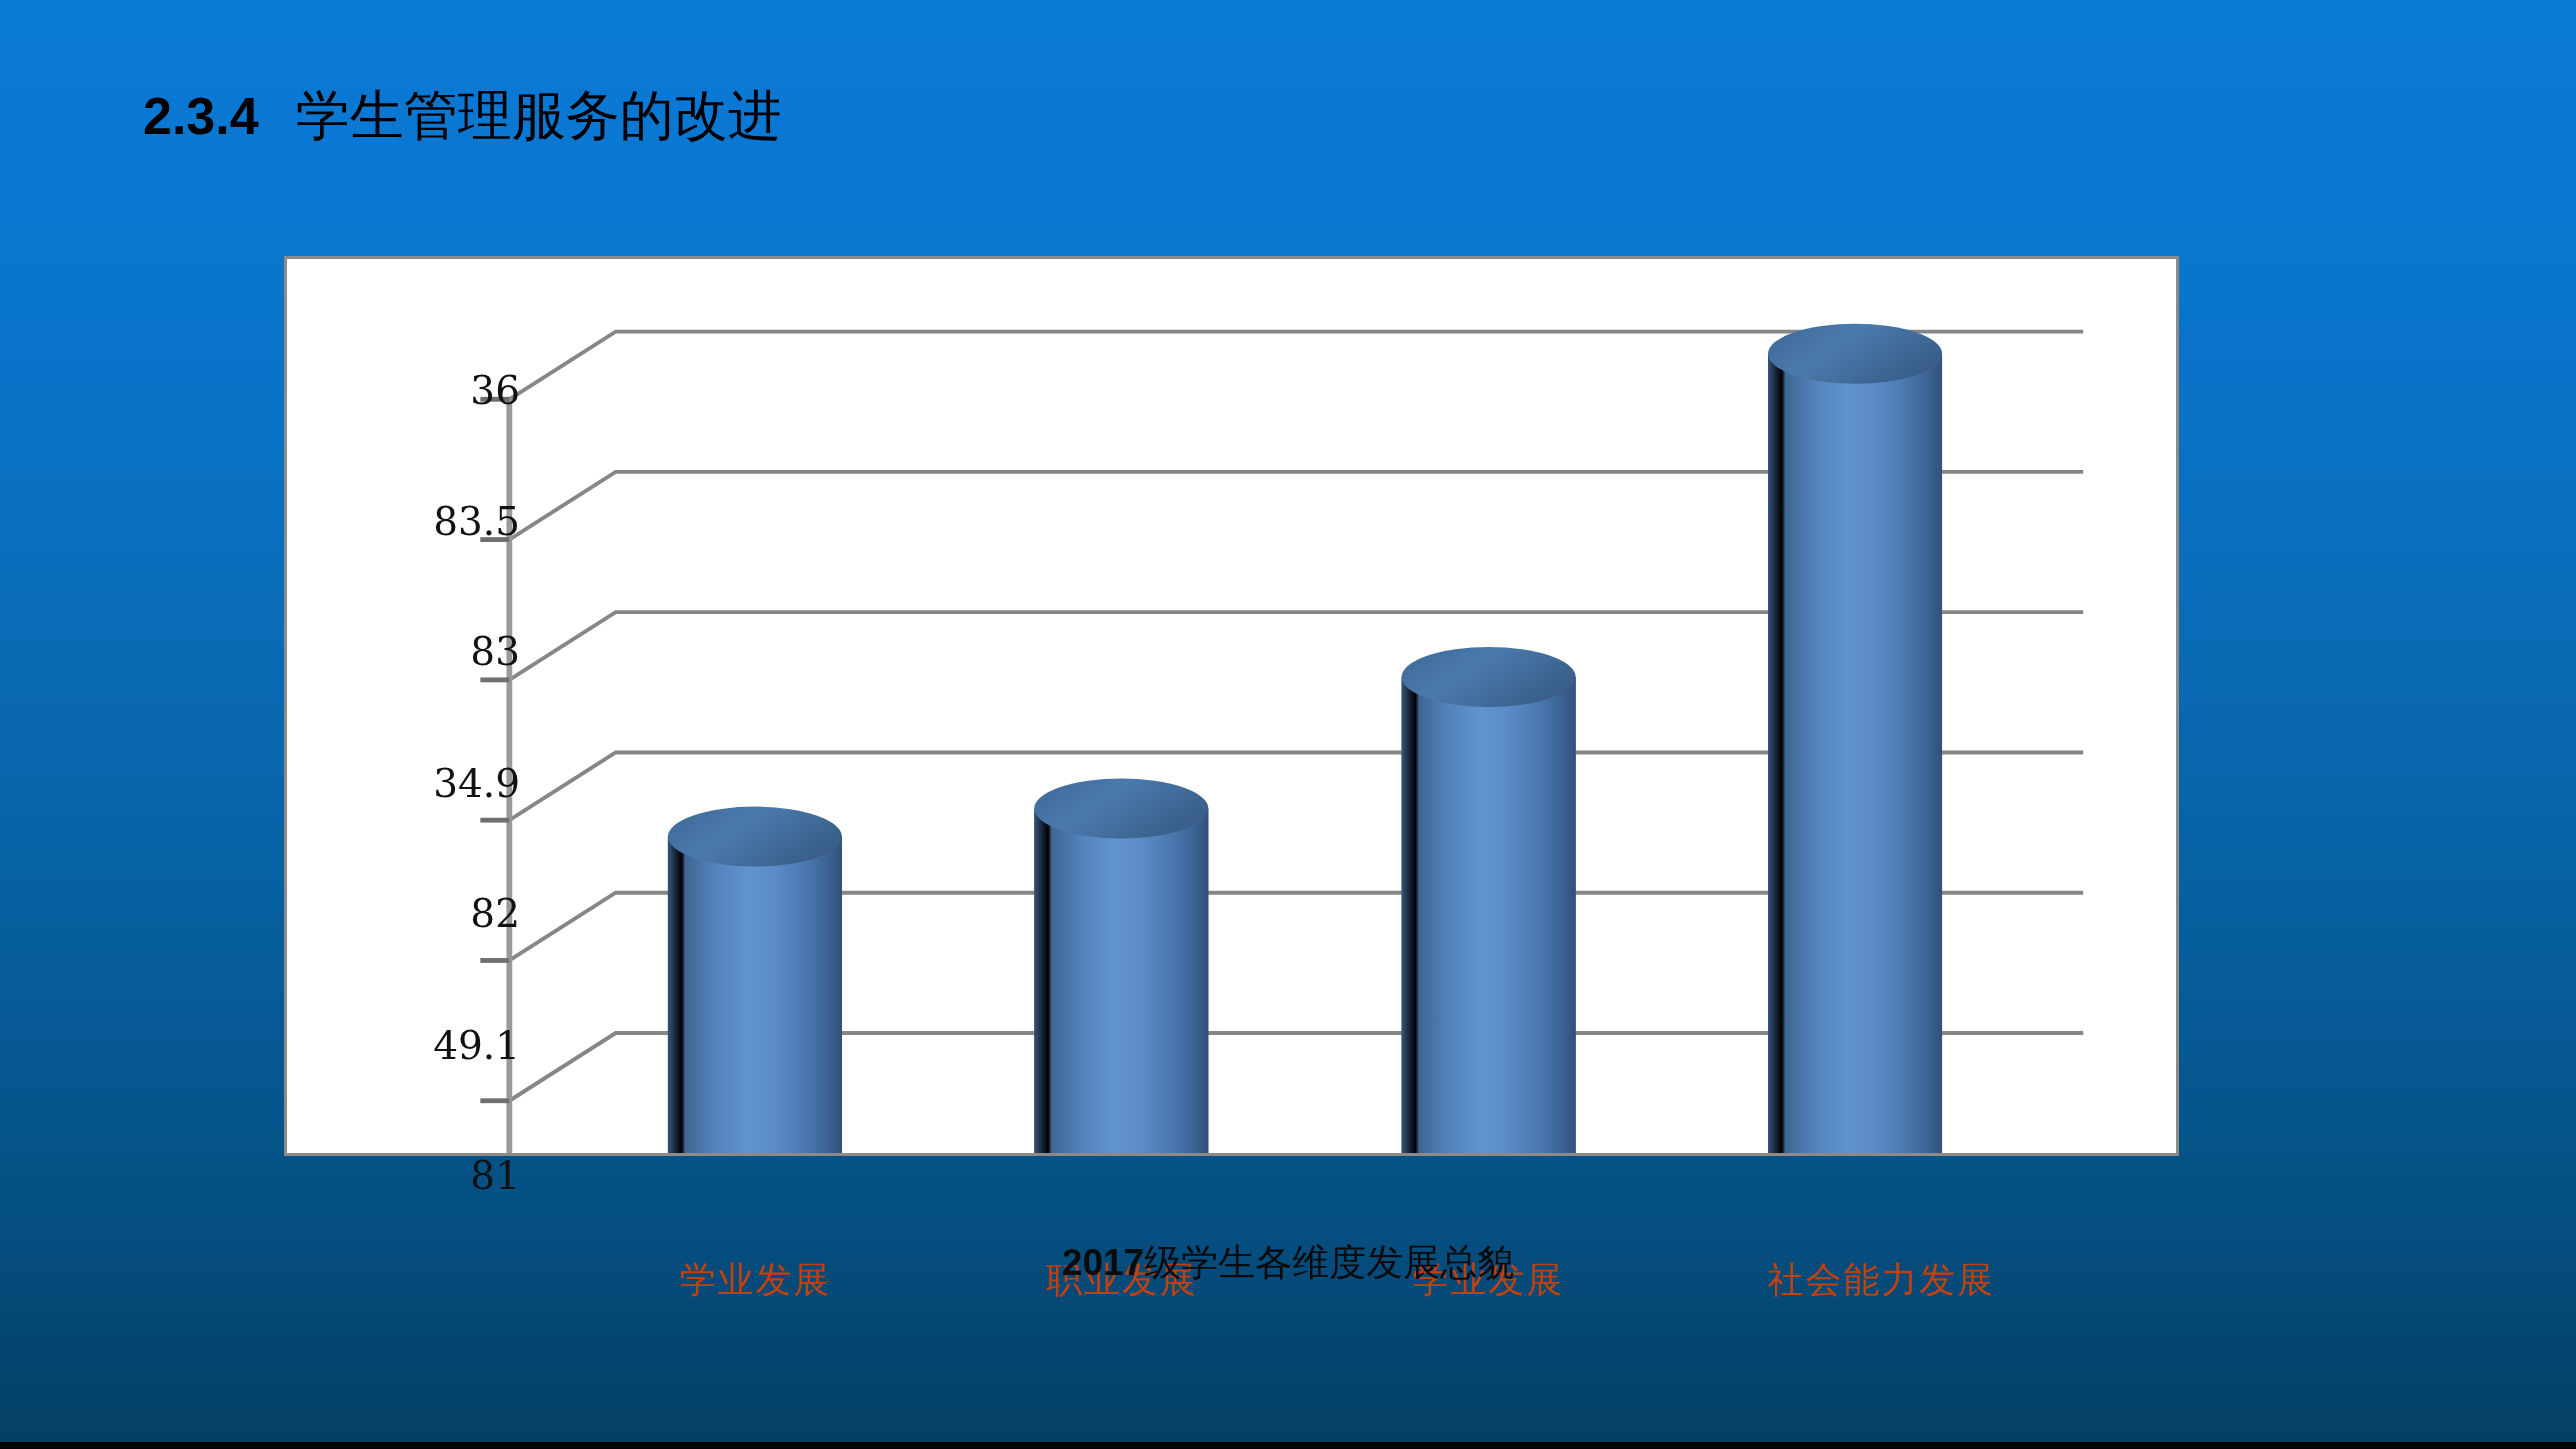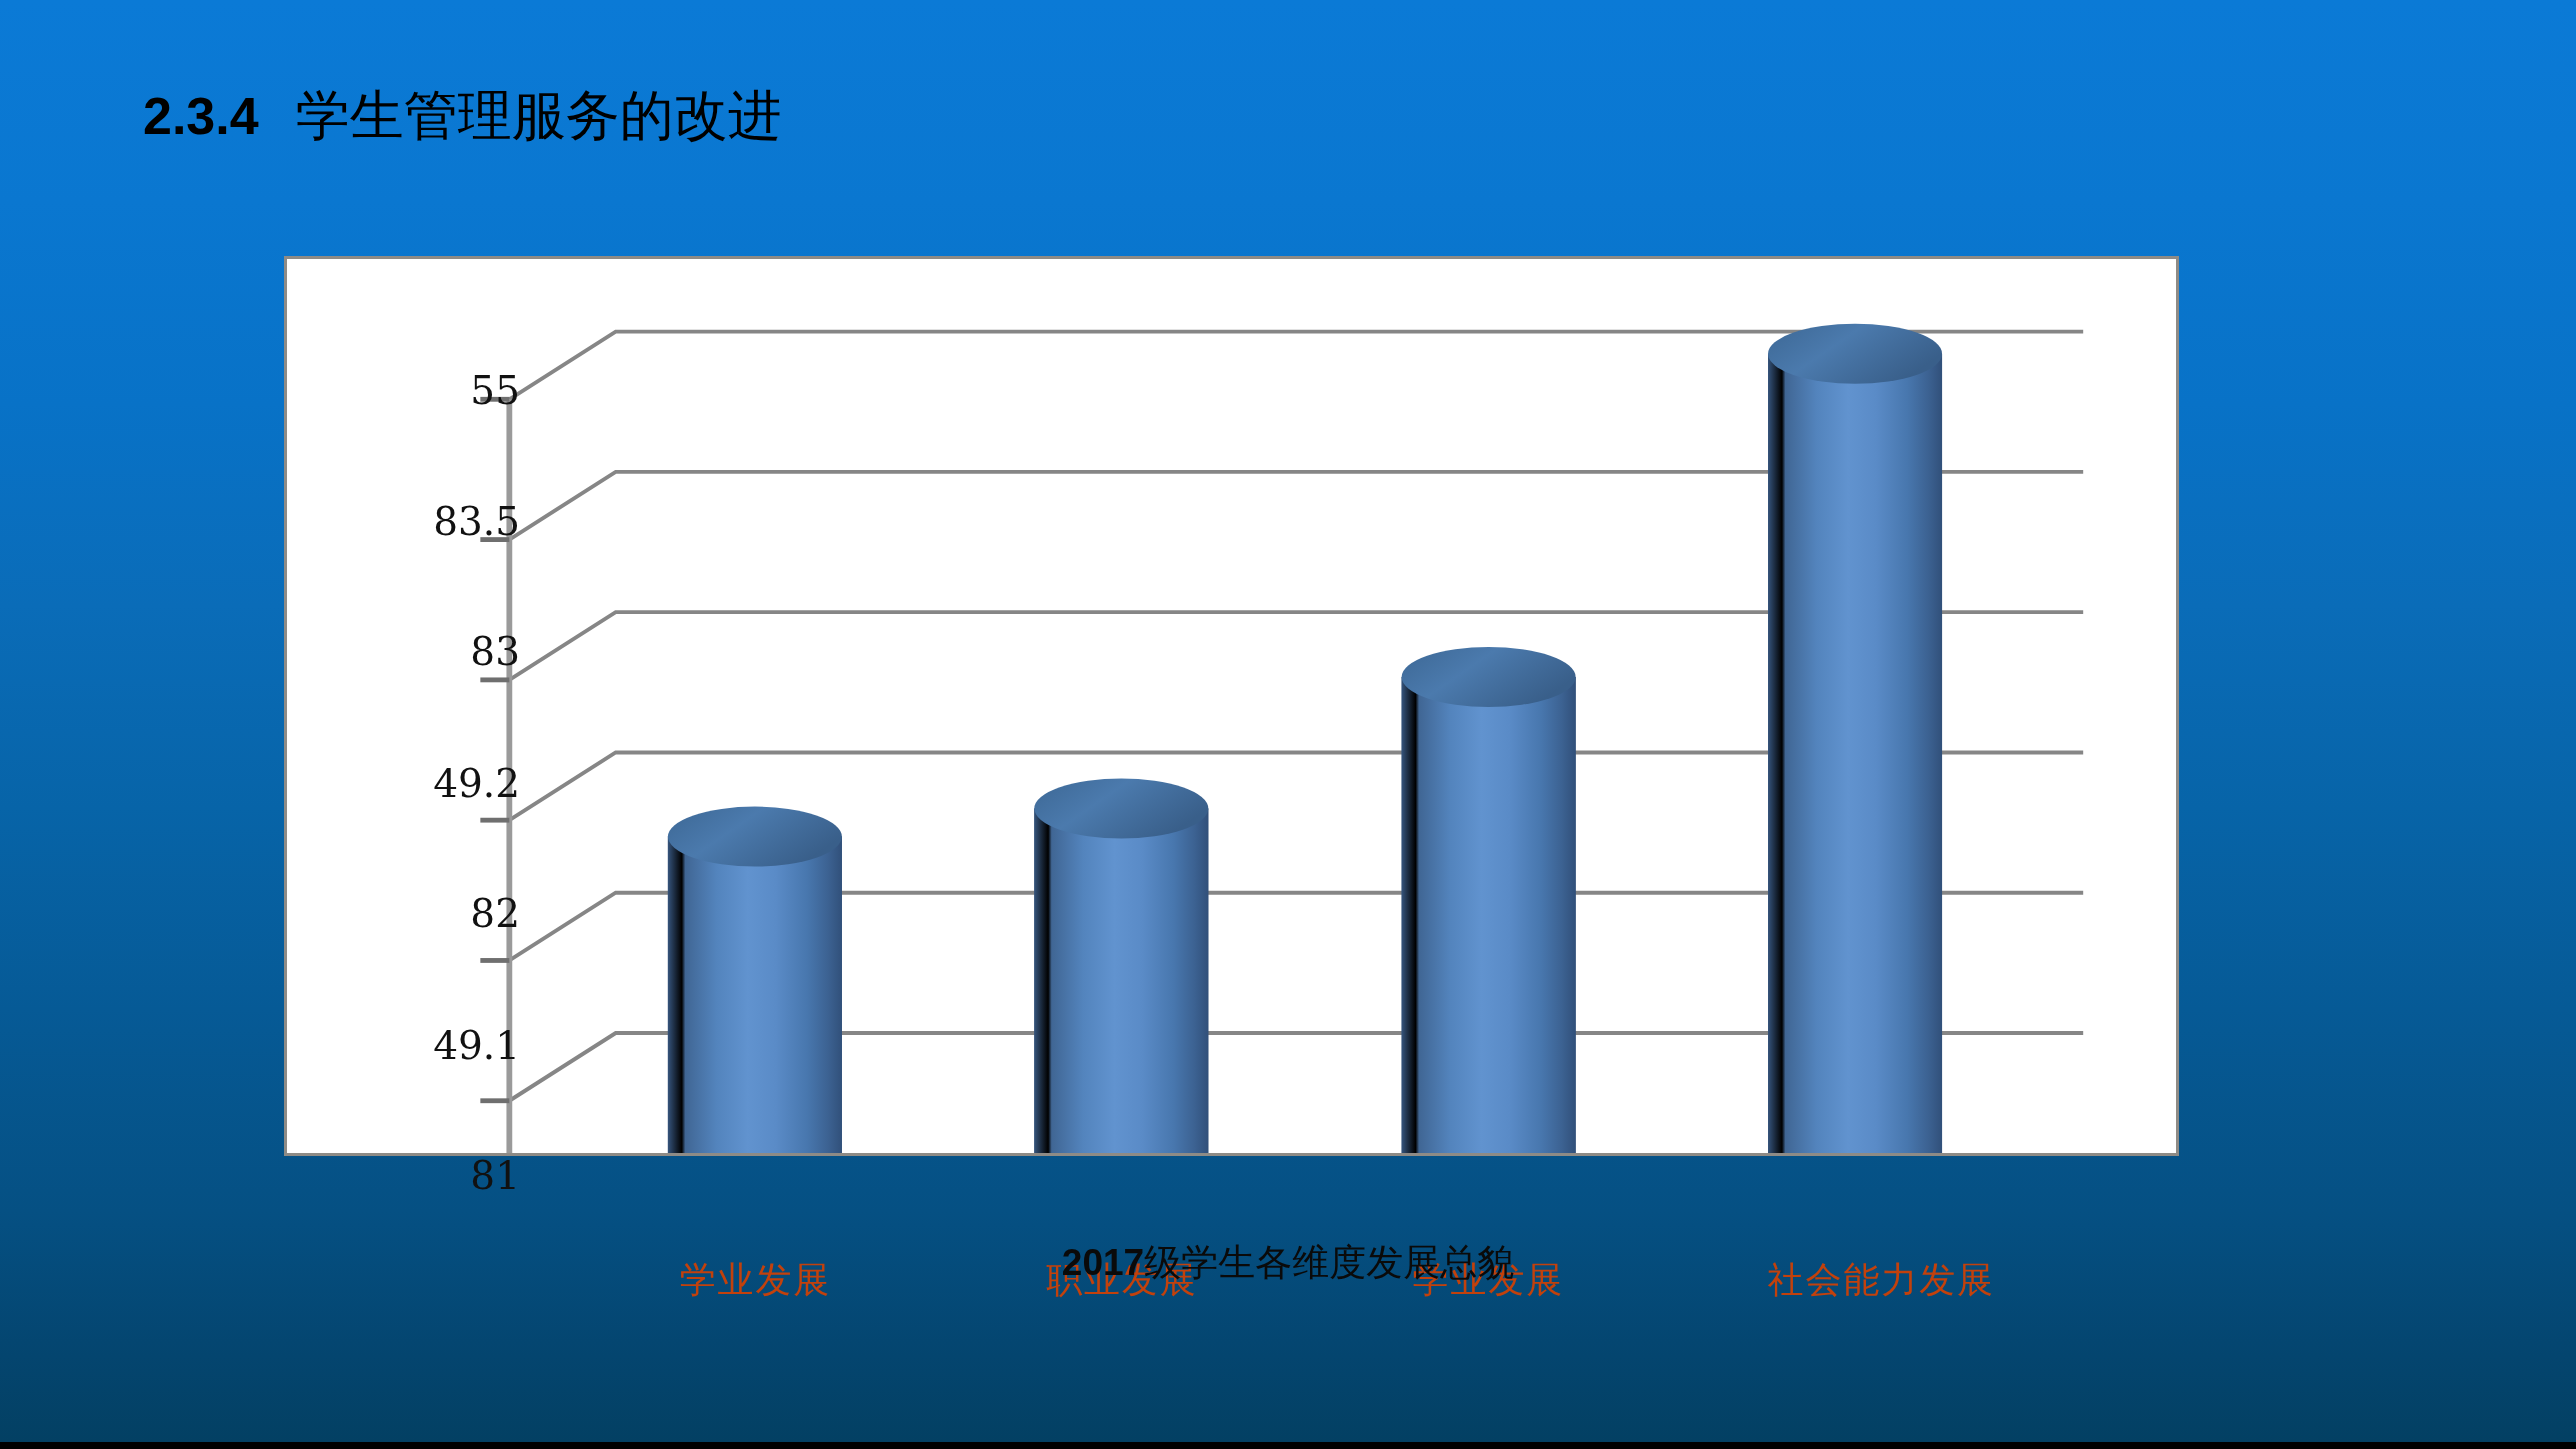--- a/index.html
+++ b/index.html
@@ -219,24 +219,24 @@
         </g>
 
         <g>
           <path d="M 1532,98 L 1532,945 A 90,30 0 0 0 1712,945 L 1712,98 Z" fill="url(#cylBody)"></path>
           <ellipse cx="1622" cy="945" rx="90" ry="30" fill="url(#cylBottom)"></ellipse>
           <path d="M 1532,98 L 1532,945 A 90,30 0 0 0 1712,945 L 1712,98 Z" fill="url(#cylBody)"></path>
           <ellipse cx="1622" cy="98" rx="90" ry="31" fill="url(#cylTop2)"></ellipse>
         </g>
       </svg>
 
-      <div class="ytick" style="top:14.6%;">55</div>
+      <div class="ytick" style="top:14.6%;">36</div>
       <div class="ytick" style="top:29.3%;">83.5</div>
       <div class="ytick" style="top:43.9%;">83</div>
-      <div class="ytick" style="top:58.6%;">49.2</div>
+      <div class="ytick" style="top:58.6%;">34.9</div>
       <div class="ytick" style="top:73.2%;">82</div>
       <div class="ytick" style="top:87.9%;">49.1</div>
       <div class="ytick" style="top:102.5%;">81</div>
 
       <div class="xtick" style="left:24.8%; top:111.5%;">学业发展</div>
       <div class="xtick" style="left:44.2%; top:111.5%;">职业发展</div>
       <div class="xtick" style="left:63.6%; top:111.5%;">学业发展</div>
       <div class="xtick" style="left:84.4%; top:111.5%;">社会能力发展</div>
 
     </div>

